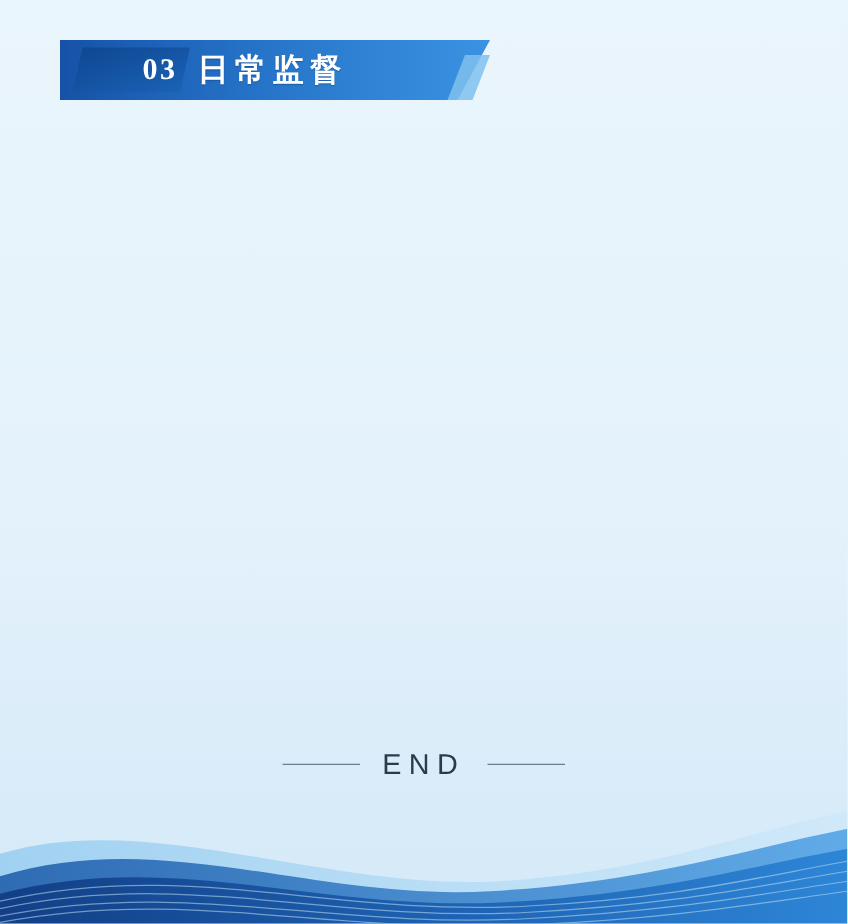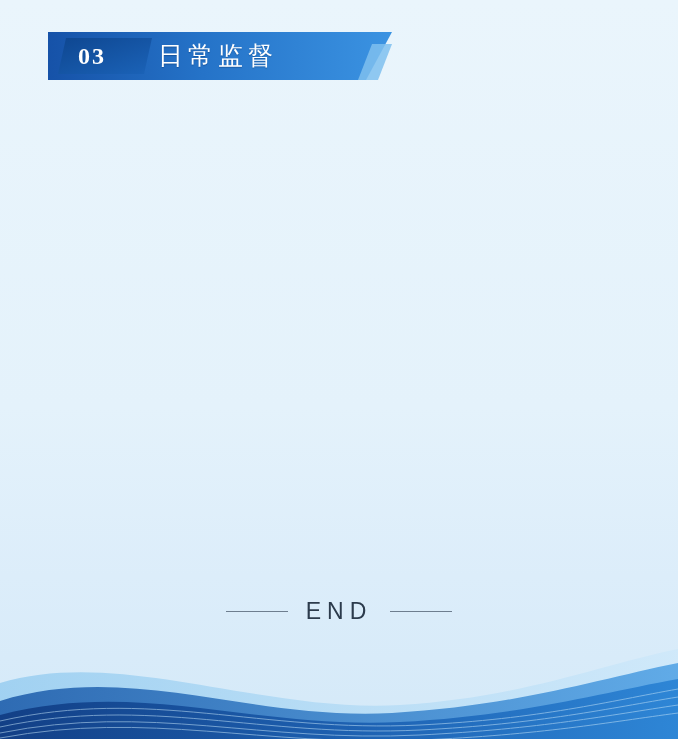--- a/index.html
+++ b/index.html
@@ -32,35 +32,35 @@
   }
   .banner-shape {
     position: absolute;
     inset: 0;
   }
   .banner-num {
     position: absolute;
     left: 30px;
     top: 11px;
     width: 64px;
-    text-align: left;
+    text-align: right;
     font-family: "Liberation Serif", serif;
     font-size: 24px;
     font-weight: bold;
     letter-spacing: 2px;
     color: #ffffff;
     line-height: 26px;
   }
   .banner-title {
     position: absolute;
     left: 110px;
     top: 10px;
     font-family: "DejaVu Serif", serif;
     font-size: 25px;
-    font-weight: normal;
+    font-weight: bold;
     letter-spacing: 5px;
     color: #ffffff;
     line-height: 28px;
     text-shadow: 0 1px 1px rgba(0,40,90,0.35);
   }
 
   
   .body-text {
     position: absolute;
     top: 122px;

